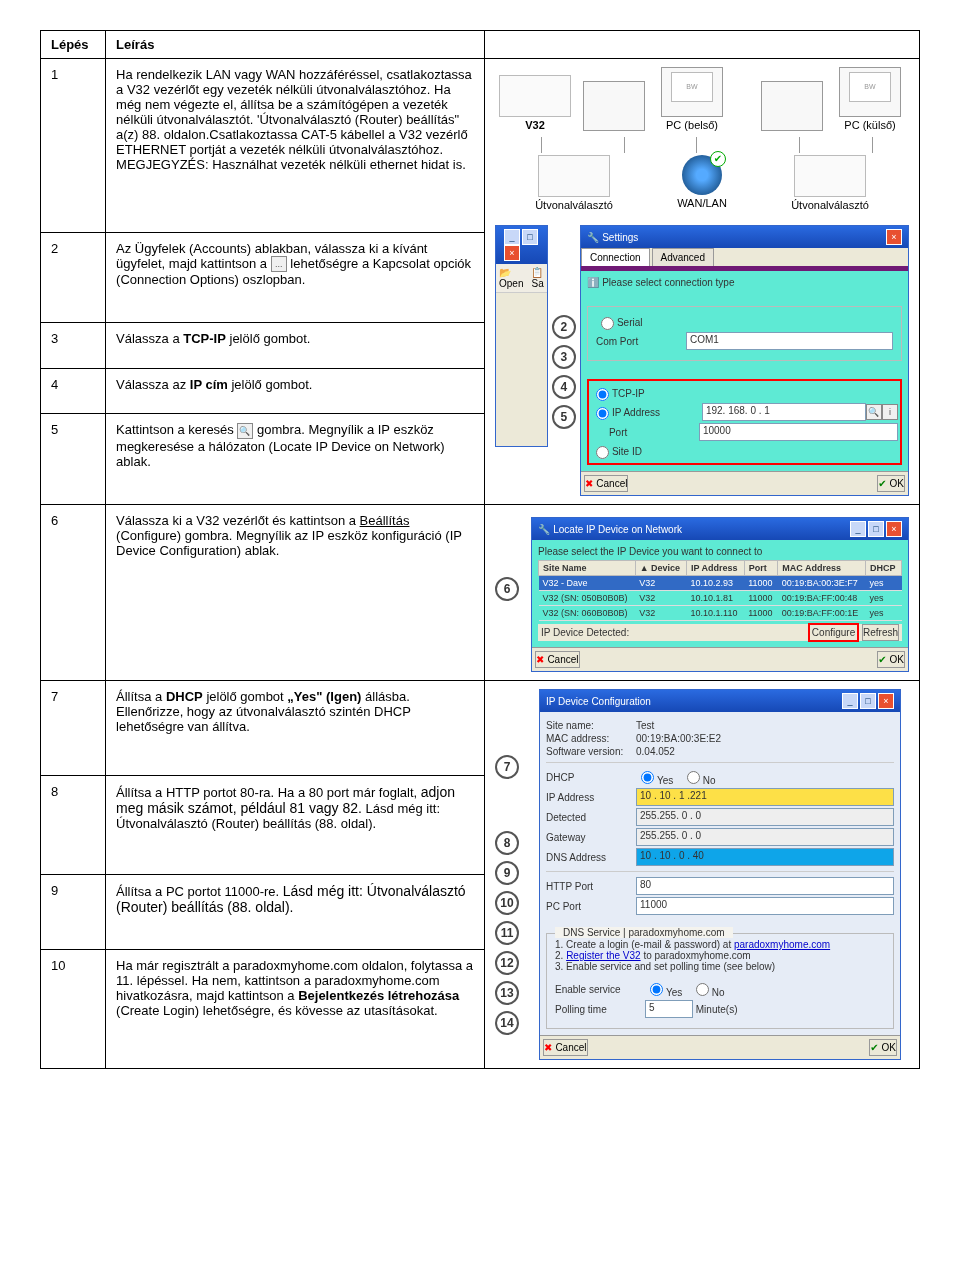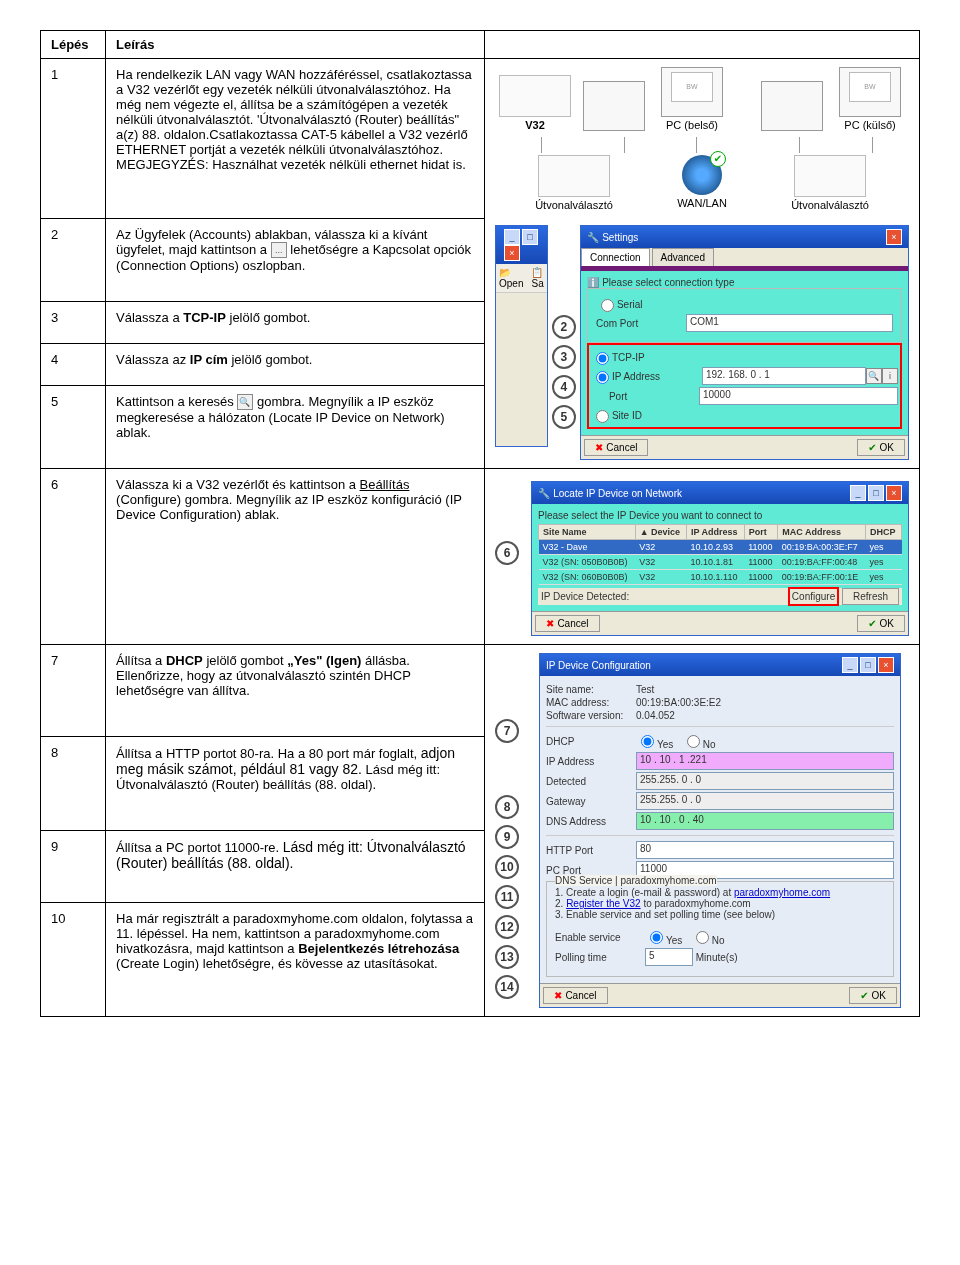--- a/index.html
+++ b/index.html
@@ -26,36 +26,36 @@
 .win{border:1px solid #36c;background:#ece9d8;font-size:10px;margin-top:4px;position:relative}
 .win-title{background:linear-gradient(#2a6ae0,#1648b5);color:#fff;padding:3px 6px;display:flex;justify-content:space-between;align-items:center}
 .win-title-btns span{width:14px;height:14px;background:#c8d8f8;border:1px solid #fff;display:inline-block;margin-left:2px;font-size:9px;color:#036;text-align:center;line-height:14px}
 .win-title-btns span.close{background:#e85030;color:#fff}
 .win-body{padding:6px;background:#5eead4;color:#333}
 .field-row{display:flex;align-items:center;margin:2px 0}
 .field-row .lbl{width:90px;color:#333}
 .field-row .val{flex:1}
 .input{background:#fff;border:1px solid #7f9db9;padding:1px 3px;font-family:inherit;font-size:10px;min-height:14px}
 .radio{margin-right:3px}
-.btn{background:#ece9d8;border:1px solid #999;padding:2px 10px;font-size:10px}
+.btn{background:#ece9d8;border:1px solid #999;padding:2px 0;font-size:10px}
 .btn .ico{font-size:10px;margin-right:3px}
 .toolbar{background:#f0ede4;border-bottom:1px solid #ccc;padding:3px;display:flex;gap:8px;align-items:center}
 .tabbar{display:flex;border-bottom:5px solid #701a75}
 .tab{padding:3px 8px;border:1px solid #999;border-bottom:none;background:#e8e4d8;margin-right:2px;font-size:10px}
 .tab.active{background:#fff}
 .callout{width:20px;height:20px;border-radius:50%;border:2px solid #555;background:#fff;text-align:center;line-height:20px;font-size:12px;font-weight:bold;color:#333}
 .callouts-col{display:flex;flex-direction:column;gap:6px;padding-top:4px}
 .table-list{width:100%;border-collapse:collapse;font-size:9px}
 .table-list th,.table-list td{border-bottom:1px solid #ddd;padding:2px 4px;text-align:left;white-space:nowrap}
 .table-list th{background:#ece9d8;border:1px solid #bbb}
 .table-list tr.sel td{background:#316ac5;color:#fff}
 .status-bar{background:#ece9d8;border-top:1px solid #999;padding:3px;display:flex;justify-content:space-between;align-items:center}
 .footer{display:flex;justify-content:space-between;font-style:italic;font-size:12px;margin-top:40px;padding:0 4px}
-.group{border:1px solid #bbb;padding:5px 8px 8px;margin-top:0;position:relative}
-.group-title{position:absolute;top:-7px;left:8px;background:#f4f3ee;padding:0 0;font-size:10px;color:#333}
+.group{border:1px solid #bbb;padding:5px 8px 8px;margin-top:18px;position:relative}
+.group-title{position:absolute;top:-7px;left:8px;background:#f4f3ee;padding:0 8px;font-size:10px;color:#333}
 .sep{border:none;border-top:1px solid #ccc;margin:5px 0}
 .link{color:#00c;text-decoration:underline;cursor:pointer}
 .redbox{border:2px solid red;padding:2px}
 .half{display:flex;gap:8px}
 .half>div:first-child{flex:0 0 28px}
 .half>div:last-child{flex:1}
 </style>
 </head>
 <body>
 
@@ -342,33 +342,33 @@
                       <span class="lbl">Software version:</span>
                       <span class="val">0.04.052</span>
                     </div>
             <hr class="sep">
             <div class="field-row">
                       <span class="lbl">DHCP</span>
                       <span class="val"><input type="radio" checked="" style=""><span>Yes</span> &nbsp; <input type="radio" style=""><span>No</span></span>
                     </div>
             <div class="field-row">
                       <span class="lbl">IP Address</span>
-                      <span class="input val" style="background:#f0abfc">10 . 10 . 1 .221</span>
+                      <span class="input val" style="background:#fde047">10 . 10 . 1 .221</span>
                     </div>
             <div class="field-row">
                       <span class="lbl">Detected</span>
                       <span class="input val" style="background:#eee">255.255.  0 .  0</span>
                     </div>
             <div class="field-row">
                       <span class="lbl">Gateway</span>
                       <span class="input val" style="background:#eee">255.255.  0 .  0</span>
                     </div>
             <div class="field-row">
                       <span class="lbl">DNS Address</span>
-                      <span class="input val" style="background:#86efac">10 . 10 . 0 . 40</span>
+                      <span class="input val" style="background:#0ea5e9">10 . 10 . 0 . 40</span>
                     </div>
             <hr class="sep">
             <div class="field-row">
                       <span class="lbl">HTTP Port</span>
                       <span class="input val">80</span>
                     </div>
             <div class="field-row">
                       <span class="lbl">PC Port</span>
                       <span class="input val">11000</span>
                     </div>

